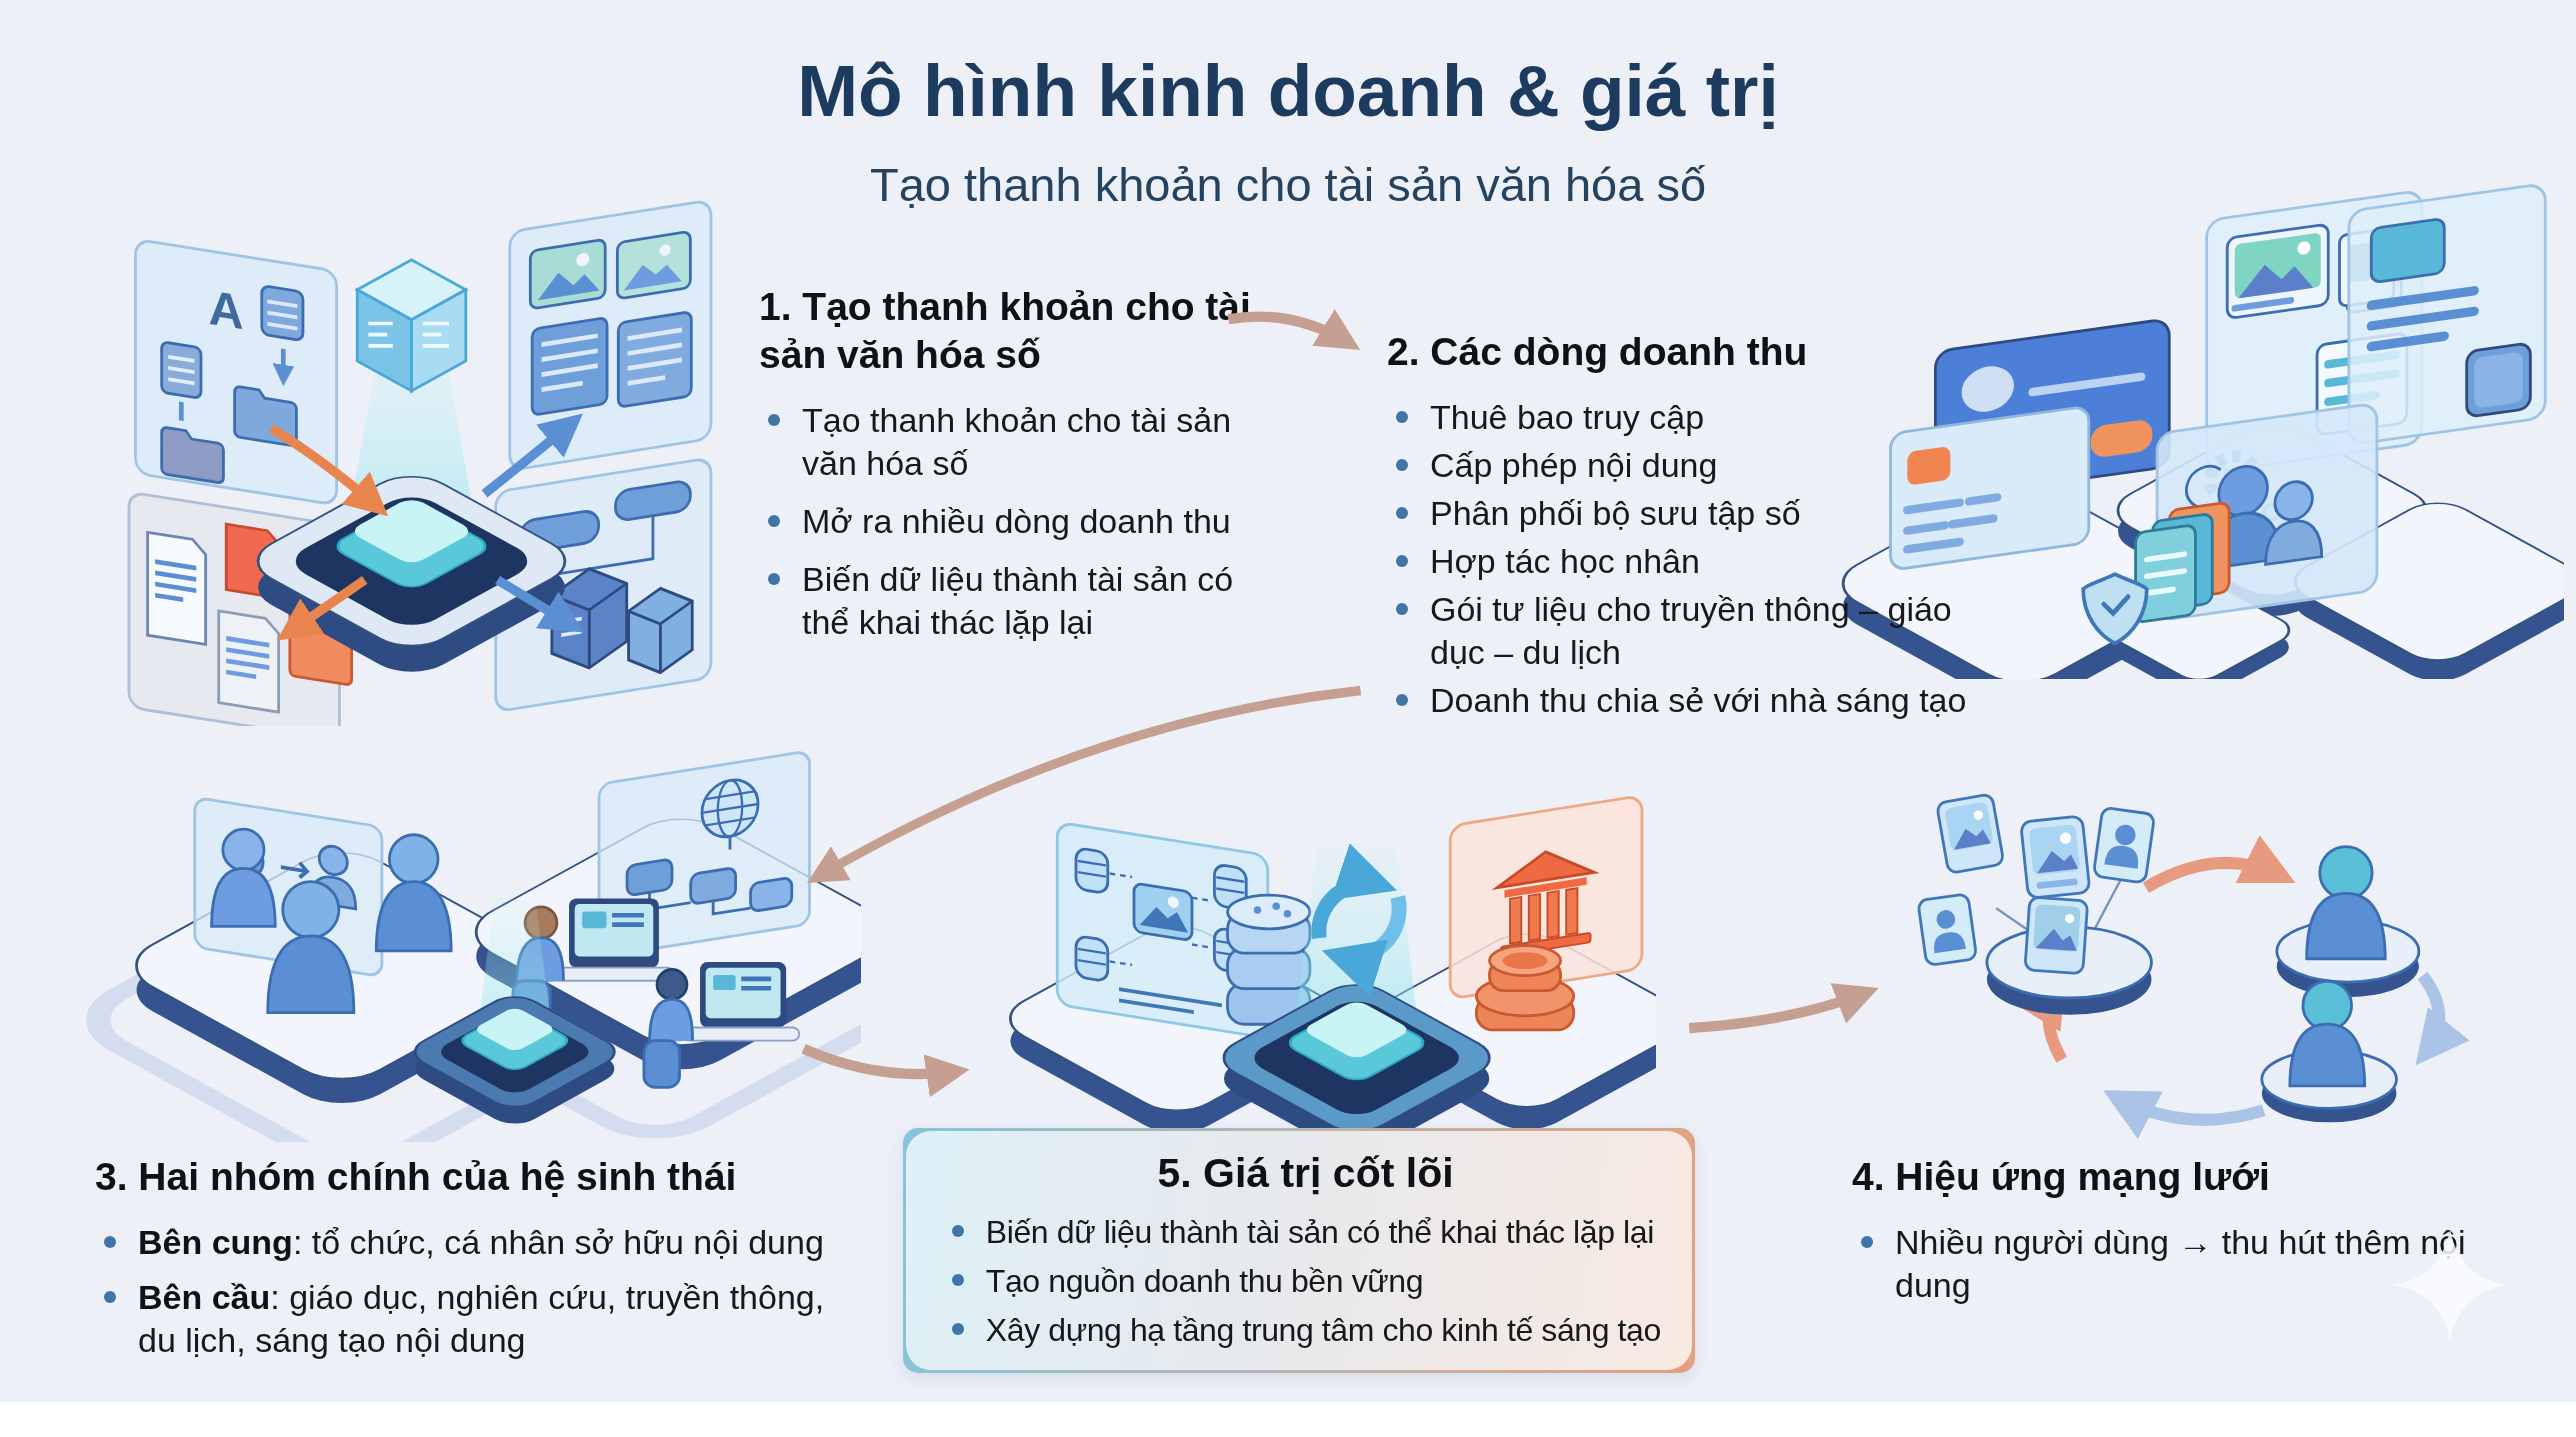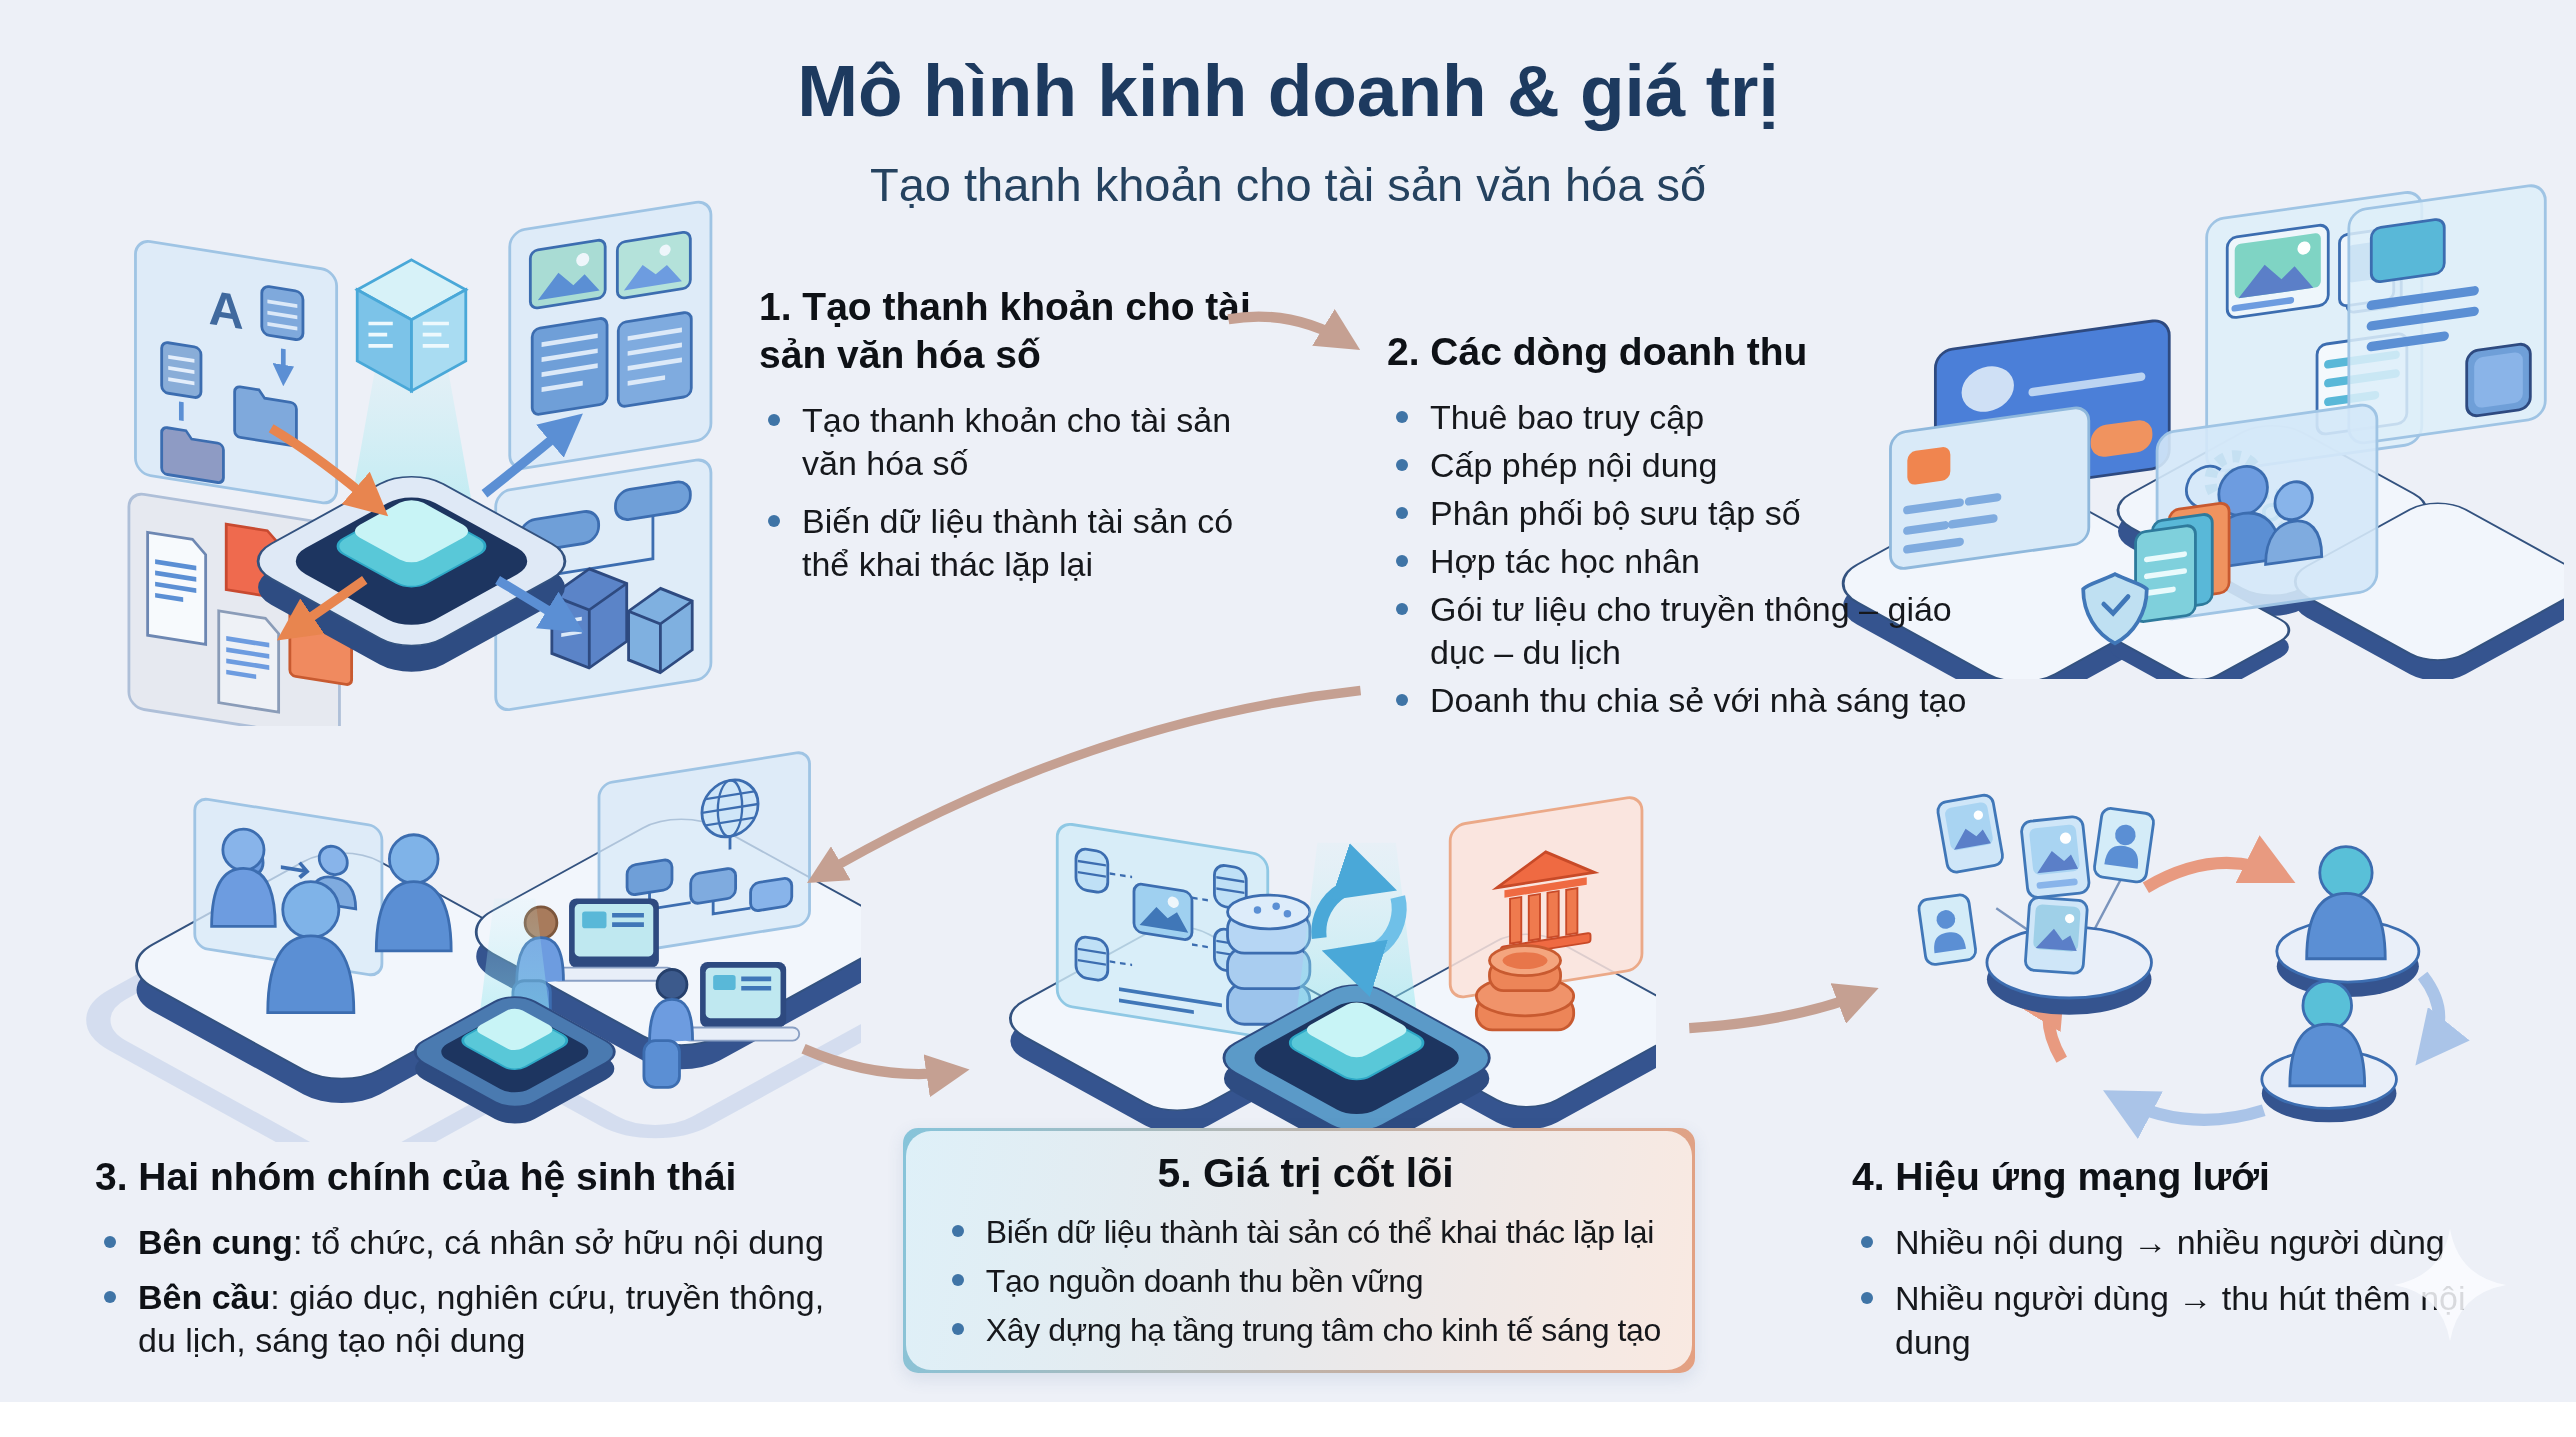--- a/index.html
+++ b/index.html
@@ -584,20 +584,21 @@
       <ellipse cx="448" cy="348" rx="72" ry="31" fill="#35548f"></ellipse>
       <ellipse cx="448" cy="333" rx="72" ry="31" fill="#e9eff9" stroke="#3c6db0" stroke-width="3"></ellipse>
       <circle cx="446" cy="254" r="26" fill="#59c0d8" stroke="#3c6db0" stroke-width="3"></circle>
       <path d="M406,340 C406,288 424,274 446,274 C468,274 486,288 486,340 z" fill="#5b8fd4" stroke="#3c6db0" stroke-width="3"></path>
     </g>
   </svg>
 
   <div class="abs section s1">
     <h3>1. Tạo thanh khoản cho tài sản văn hóa số</h3>
     <div class="bullet"><span class="dot"></span><span>Tạo thanh khoản cho tài sản văn hóa số</span></div>
+    <div class="bullet"><span class="dot"></span><span>Mở ra nhiều dòng doanh thu</span></div>
     <div class="bullet"><span class="dot"></span><span>Biến dữ liệu thành tài sản có thể khai thác lặp lại</span></div>
   </div>
 
   <div class="abs section s2">
     <h3>2. Các dòng doanh thu</h3>
     <div class="bullet"><span class="dot"></span><span>Thuê bao truy cập</span></div>
     <div class="bullet"><span class="dot"></span><span>Cấp phép nội dung</span></div>
     <div class="bullet"><span class="dot"></span><span>Phân phối bộ sưu tập số</span></div>
     <div class="bullet"><span class="dot"></span><span>Hợp tác học nhân</span></div>
     <div class="bullet"><span class="dot"></span><span>Gói tư liệu cho truyền thông – giáo dục – du lịch</span></div>
@@ -605,21 +606,20 @@
   </div>
 
   <div class="abs section s3">
     <h3>3. Hai nhóm chính của hệ sinh thái</h3>
     <div class="bullet"><span class="dot"></span><span><b>Bên cung</b><span>: tổ chức, cá nhân sở hữu nội dung</span></span></div>
     <div class="bullet"><span class="dot"></span><span><b>Bên cầu</b><span>: giáo dục, nghiên cứu, truyền thông, du lịch, sáng tạo nội dung</span></span></div>
   </div>
 
   <div class="abs section s4">
     <h3>4. Hiệu ứng mạng lưới</h3>
-    <div class="bullet"><span class="dot"></span><span>Nhiều nội dung → nhiều người dùng</span></div>
     <div class="bullet"><span class="dot"></span><span>Nhiều người dùng → thu hút thêm nội dung</span></div>
   </div>
 
   <div class="abs vbox">
     <div class="vbox-inner">
       <h3>5. Giá trị cốt lõi</h3>
       <div class="bullet"><span class="dot"></span><span>Biến dữ liệu thành tài sản có thể khai thác lặp lại</span></div>
       <div class="bullet"><span class="dot"></span><span>Tạo nguồn doanh thu bền vững</span></div>
       <div class="bullet"><span class="dot"></span><span>Xây dựng hạ tầng trung tâm cho kinh tế sáng tạo</span></div>
     </div>

